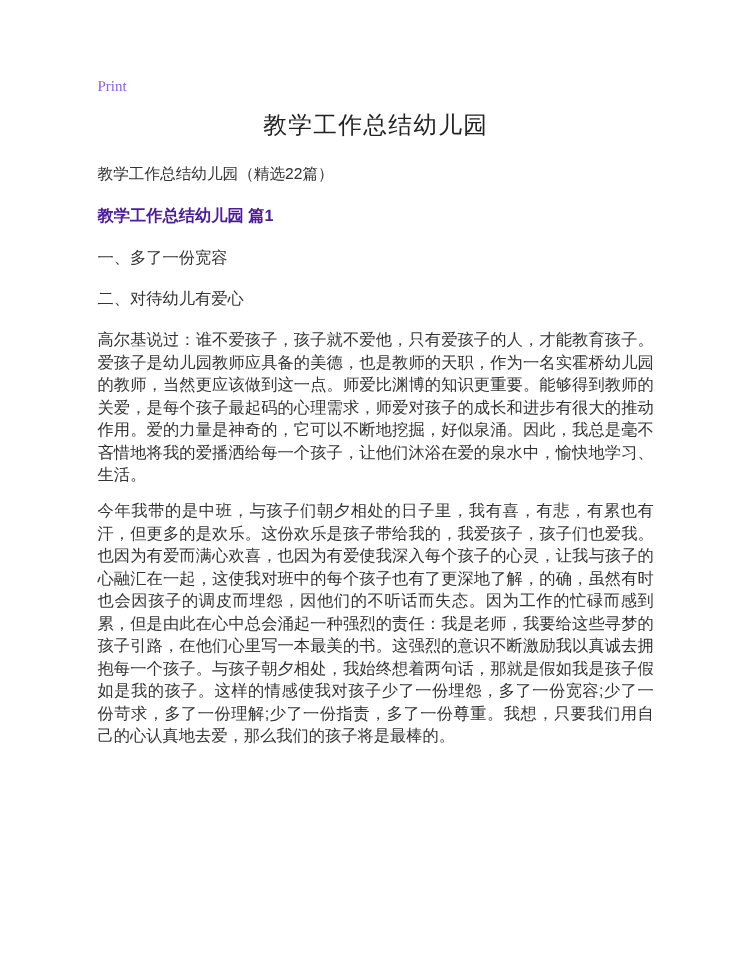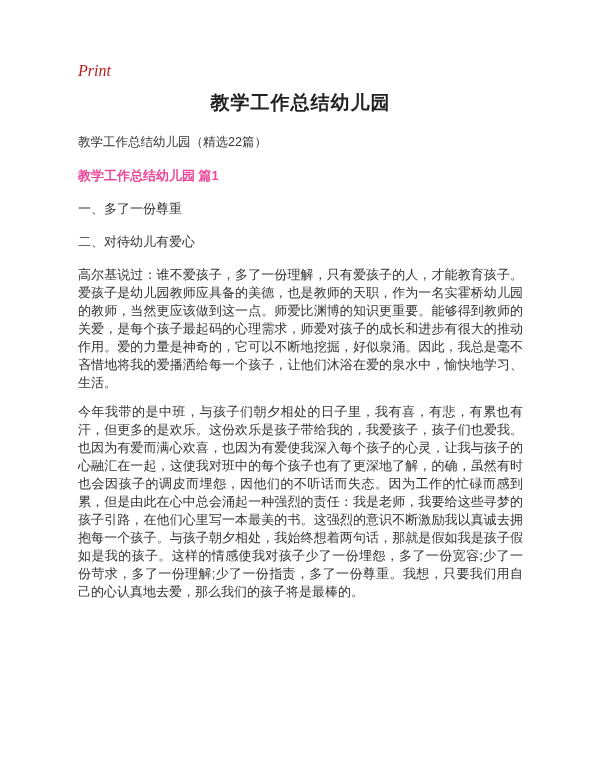--- a/index.html
+++ b/index.html
@@ -16,42 +16,41 @@
   }
   .page {
     box-sizing: border-box;
     width: 600px;
     height: 776px;
     padding: 62px 77px 0 78px;
     background: #ffffff;
   }
   .print-link {
     font-family: "Liberation Serif", serif;
-    font-size: 16px;
-    color: #b91c1c;
+    font-size: 12px;
+    color: #8b5cf6;
     margin: 0 0 10px 0;
-    font-style: italic;
   }
   .doc-title {
     font-size: 19px;
-    font-weight: bold;
+    font-weight: normal;
     color: #222222;
     text-align: center;
     margin: 8px 0 18px 0;
     letter-spacing: 1px;
   }
   .doc-subtitle {
     font-size: 12.5px;
     color: #333333;
     margin: 12px 0 16px 0;
   }
   .section-heading {
     font-size: 13px;
     font-weight: bold;
-    color: #ec4899;
+    color: #4c1d95;
     margin: 0 0 0 0;
   }
   .para {
     font-size: 13px;
     line-height: 18px;
     color: #333333;
     text-align: justify;
     text-justify: inter-ideograph;
     margin: 0 0 11px 0;
   }
@@ -68,18 +67,18 @@
 <div class="page">
   <div class="print-link">Print</div>
 
   <h1 class="doc-title">教学工作总结幼儿园</h1>
 
   <div class="doc-subtitle">教学工作总结幼儿园（精选22篇）</div>
 
   <h2 class="section-heading">教学工作总结幼儿园 篇1</h2>
 
   <div id="doc-content">
-      <div class="sub-heading">一、多了一份尊重</div>
+      <div class="sub-heading">一、多了一份宽容</div>
       <div class="sub-heading">二、对待幼儿有爱心</div>
-      <p class="para">高尔基说过：谁不爱孩子，多了一份理解，只有爱孩子的人，才能教育孩子。爱孩子是幼儿园教师应具备的美德，也是教师的天职，作为一名实霍桥幼儿园的教师，当然更应该做到这一点。师爱比渊博的知识更重要。能够得到教师的关爱，是每个孩子最起码的心理需求，师爱对孩子的成长和进步有很大的推动作用。爱的力量是神奇的，它可以不断地挖掘，好似泉涌。因此，我总是毫不吝惜地将我的爱播洒给每一个孩子，让他们沐浴在爱的泉水中，愉快地学习、生活。</p>
+      <p class="para">高尔基说过：谁不爱孩子，孩子就不爱他，只有爱孩子的人，才能教育孩子。爱孩子是幼儿园教师应具备的美德，也是教师的天职，作为一名实霍桥幼儿园的教师，当然更应该做到这一点。师爱比渊博的知识更重要。能够得到教师的关爱，是每个孩子最起码的心理需求，师爱对孩子的成长和进步有很大的推动作用。爱的力量是神奇的，它可以不断地挖掘，好似泉涌。因此，我总是毫不吝惜地将我的爱播洒给每一个孩子，让他们沐浴在爱的泉水中，愉快地学习、生活。</p>
       <p class="para">今年我带的是中班，与孩子们朝夕相处的日子里，我有喜，有悲，有累也有汗，但更多的是欢乐。这份欢乐是孩子带给我的，我爱孩子，孩子们也爱我。也因为有爱而满心欢喜，也因为有爱使我深入每个孩子的心灵，让我与孩子的心融汇在一起，这使我对班中的每个孩子也有了更深地了解，的确，虽然有时也会因孩子的调皮而埋怨，因他们的不听话而失态。因为工作的忙碌而感到累，但是由此在心中总会涌起一种强烈的责任：我是老师，我要给这些寻梦的孩子引路，在他们心里写一本最美的书。这强烈的意识不断激励我以真诚去拥抱每一个孩子。与孩子朝夕相处，我始终想着两句话，那就是假如我是孩子假如是我的孩子。这样的情感使我对孩子少了一份埋怨，多了一份宽容;少了一份苛求，多了一份理解;少了一份指责，多了一份尊重。我想，只要我们用自己的心认真地去爱，那么我们的孩子将是最棒的。</p>
     </div>
 </div>
 
 </body></html>

